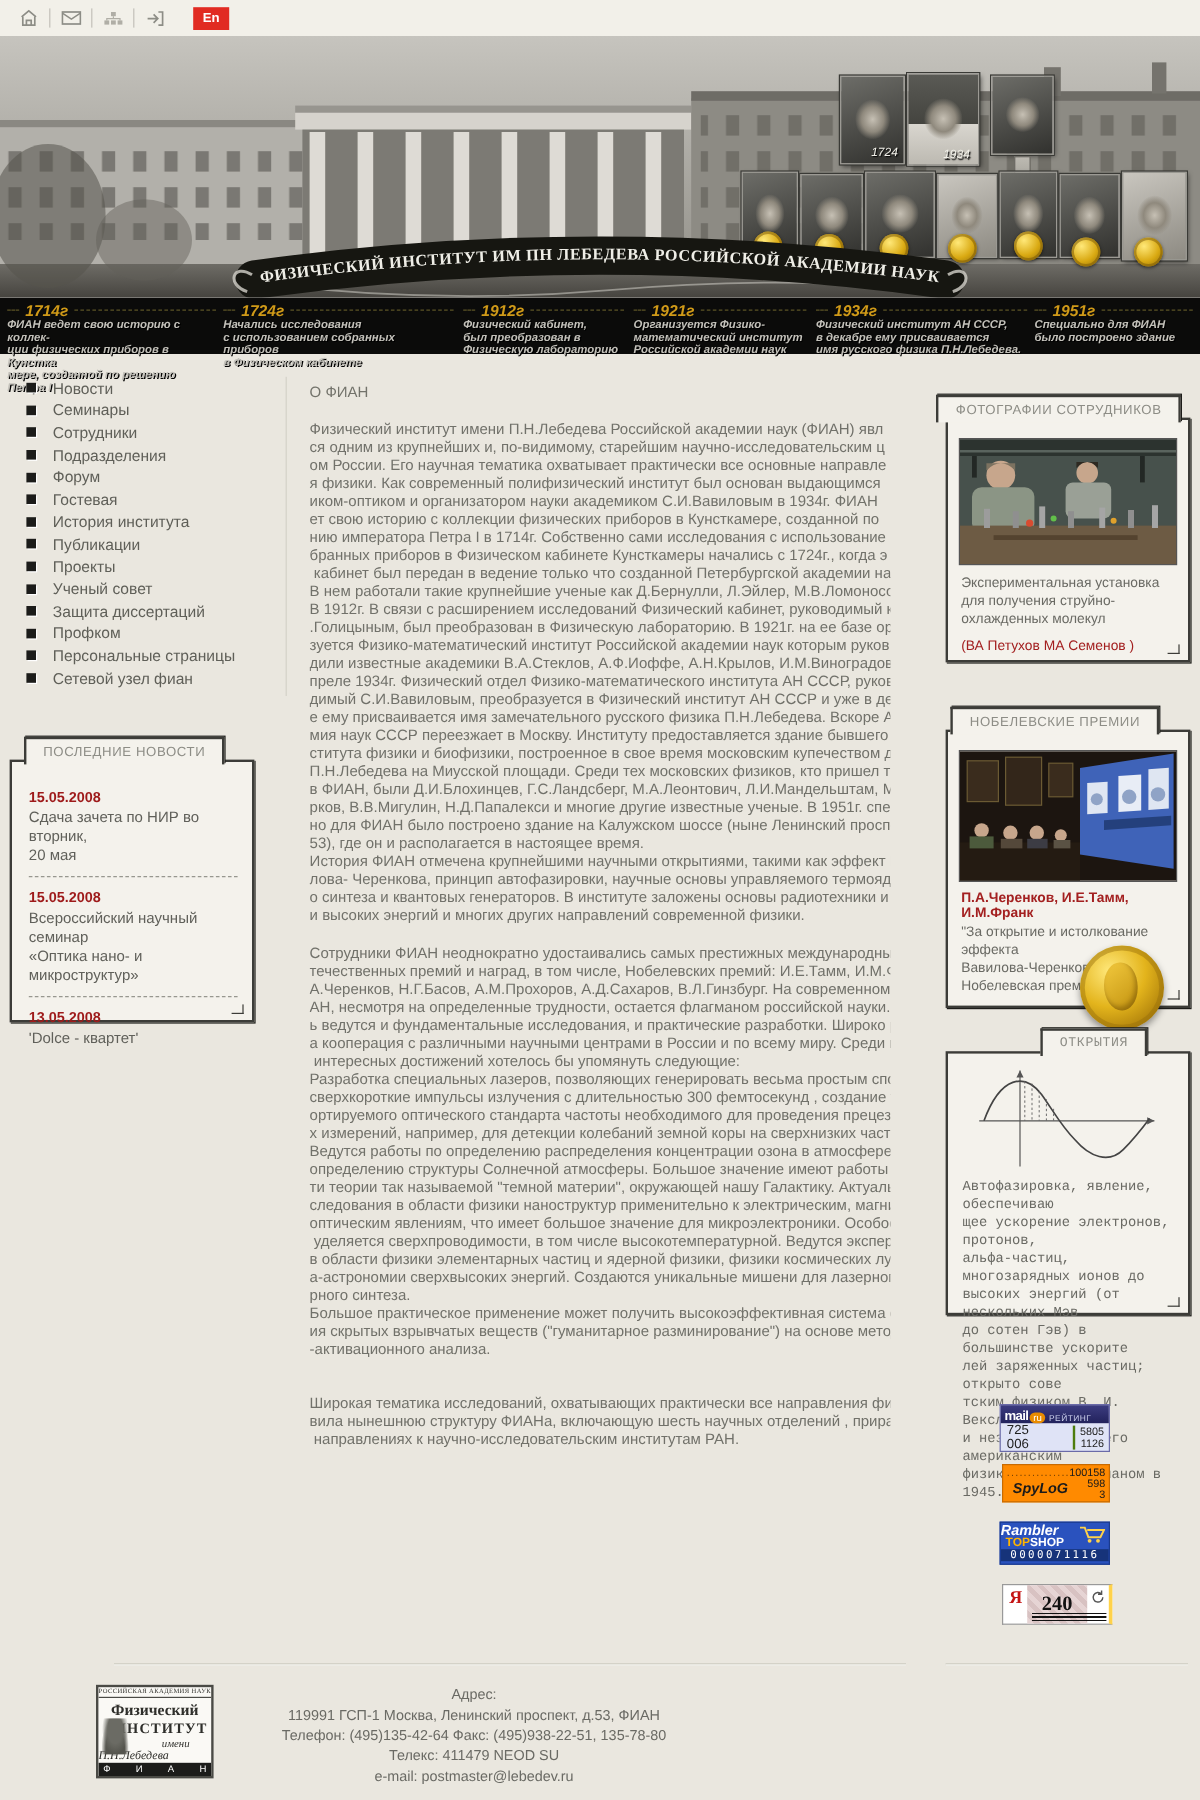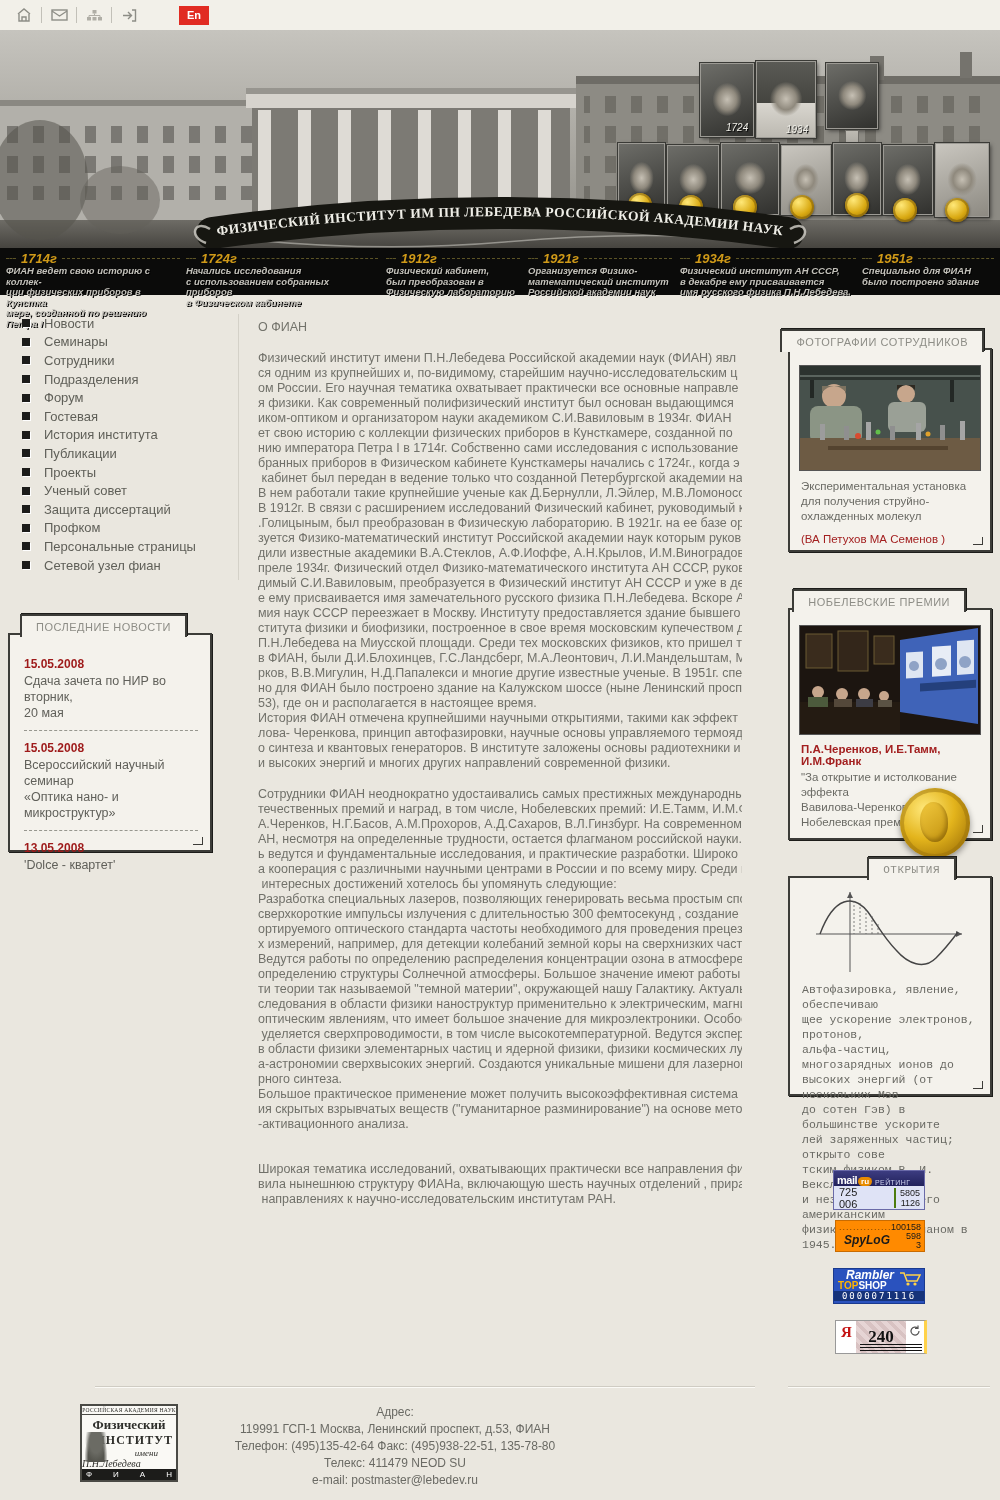--- a/index.html
+++ b/index.html
@@ -3,21 +3,21 @@
 <meta charset="utf-8">
 <style>
   html,body{margin:0;padding:0;}
   body{width:1000px;height:1500px;background:#eae7df;font-family:"Liberation Sans",sans-serif;position:relative;overflow:hidden;}
   .abs{position:absolute;}
 
   
   .topbar{left:0;top:0;width:1000px;height:30px;background:#f2f0e9;display:flex;align-items:center;padding-left:14px;box-sizing:border-box;}
   .tb-icon{width:20px;height:18px;display:flex;align-items:center;justify-content:center;cursor:pointer;}
   .tb-sep{width:1px;height:16px;background:#c2c0b8;margin:0 7px;}
-  .lang-btn{margin-left:40px;background:#e12b22;color:#fff;font-weight:bold;font-size:11px;padding:3px 8px 4px;cursor:pointer;}
+  .lang-btn{margin-left:22px;background:#e12b22;color:#fff;font-weight:bold;font-size:11px;padding:3px 8px 4px;cursor:pointer;}
 
   
   .header{left:0;top:30px;width:1000px;height:218px;overflow:hidden;}
   .portrait{position:absolute;background:linear-gradient(160deg,#6d6d68,#31312e);border:1px solid #9c9a94;box-shadow:0 0 0 1px #3a3a36, 2px 2px 4px rgba(0,0,0,.5);}
   .portrait::after{content:"";position:absolute;left:50%;top:26%;width:55%;height:46%;transform:translateX(-50%);background:radial-gradient(ellipse at center,#c6c0b4 0%,#8f897d 45%,transparent 72%);border-radius:50%;}
   .portrait.light{background:linear-gradient(160deg,#c9c6bf,#8d8a82);}
   .portrait.engraved{background:linear-gradient(180deg,#5a5a55 0%,#44443f 55%,#d9d6cf 55%,#bcb9b1 100%);}
   .medal{position:absolute;width:24px;height:24px;border-radius:50%;background:radial-gradient(circle at 35% 30%,#ffe878,#d9a912 55%,#8a6708);box-shadow:0 1px 3px rgba(0,0,0,.6), inset 0 0 0 2px rgba(120,85,5,.5);}
   .port-label{position:absolute;color:#f0efe8;font-size:10px;font-style:italic;text-shadow:1px 1px 1px #000;}
 
@@ -72,32 +72,32 @@
   .nobel-prize{font-size:11.5px;color:#6a6a64;padding:0 11px;margin-top:1px;}
   .nobel-medal{position:absolute;left:110px;top:178px;width:70px;height:70px;border-radius:50%;background:radial-gradient(circle at 35% 30%,#ffe87a,#e3b41c 45%,#b4860d 75%,#8a6708);box-shadow:0 3px 6px rgba(0,0,0,.4), inset 0 0 0 4px rgba(150,110,10,.45);}
   .nobel-medal::after{content:"";position:absolute;left:20px;top:14px;width:28px;height:40px;border-radius:48% 52% 46% 54%;background:linear-gradient(140deg,#f2c93e,#c2920f);box-shadow:inset -2px -3px 4px rgba(120,85,5,.6);}
   .disc-text{font-size:11.5px;line-height:15px;color:#6a6a64;padding:0 12px;white-space:pre-line;}
 
   
   .counter{position:absolute;cursor:pointer;}
   .mailru{left:833px;top:1170px;width:90px;height:38px;border:1px solid #6a6aa8;background:#dfe3f6;font-size:9px;}
   .mr-head{height:15px;background:linear-gradient(#3c3c80,#22225c);display:flex;align-items:flex-end;padding:0 3px;}
   .mr-brand{color:#fff;font-weight:bold;font-size:11px;letter-spacing:-.5px;}
-  .mr-ru{background:#e88b00;color:#fff;font-weight:bold;font-size:8px;border-radius:7px;padding:0 3px;margin-left:1px;}
+  .mr-ru{background:#e88b00;color:#fff;font-weight:normal;font-size:8px;border-radius:7px;padding:0 3px;margin-left:1px;}
   .mr-label{color:#cfd3ef;font-size:7px;margin-left:3px;letter-spacing:.4px;}
   .mr-body{display:flex;height:23px;align-items:center;}
   .mr-count{flex:1;font-size:11px;color:#222;padding-left:5px;}
   .mr-right{border-left:2px solid #4d7c0f;padding:0 4px;text-align:right;font-size:9px;line-height:10px;color:#222;margin-left:32px;}
   .spylog{left:835px;top:1220px;width:88px;height:30px;background:#ff8a00;border:1px solid #c96b00;color:#1a1a1a;font-size:9px;overflow:hidden;}
   .sl-row1{display:flex;align-items:baseline;padding:1px 3px 0;}
   .sl-dots{flex:1;overflow:hidden;white-space:nowrap;letter-spacing:1px;color:#7a4300;}
   .sl-brand{position:absolute;left:8px;top:12px;font-weight:bold;font-size:12px;font-style:italic;color:#1a1a1a;}
   .sl-num{text-align:right;padding-right:3px;line-height:9px;}
   .rambler{left:833px;top:1268px;width:90px;height:34px;background:#2a52be;border:1px solid #1a3a8e;overflow:hidden;}
-  .rb-brand{color:#fff;font-weight:bold;font-size:12px;font-style:italic;padding:1px 0 0 12px;line-height:11px;}
+  .rb-brand{color:#fff;font-weight:bold;font-size:12px;font-style:italic;padding:1px 0 0 0;line-height:11px;}
   .rb-line2{padding-left:4px;line-height:9px;font-size:10px;font-weight:bold;}
   .rb-top{color:#ffb400;}
   .rb-shop{color:#fff;}
   .rb-count{background:#16337a;color:#fff;font-family:"DejaVu Sans Mono",monospace;font-size:9px;letter-spacing:2px;text-align:center;margin-top:1px;}
   .rb-cart{position:absolute;right:3px;top:2px;}
   .yandex{left:835px;top:1320px;width:88px;height:32px;background:#fff;border:1px solid #999;border-right:3px solid #ffd24a;display:flex;align-items:stretch;}
   .ya-letter{color:#c41414;font-family:"Liberation Serif",serif;font-weight:bold;font-size:15px;padding:3px 4px 0 5px;}
   .ya-mid{flex:1;background:repeating-linear-gradient(45deg,#e6d4d4 0 4px,#d8c2c2 4px 8px);display:flex;align-items:center;justify-content:center;position:relative;}
   .ya-count{font-family:"Liberation Serif",serif;font-weight:bold;font-size:17px;color:#111;}
   .ya-refresh{width:14px;margin:3px 2px 0 2px;}

